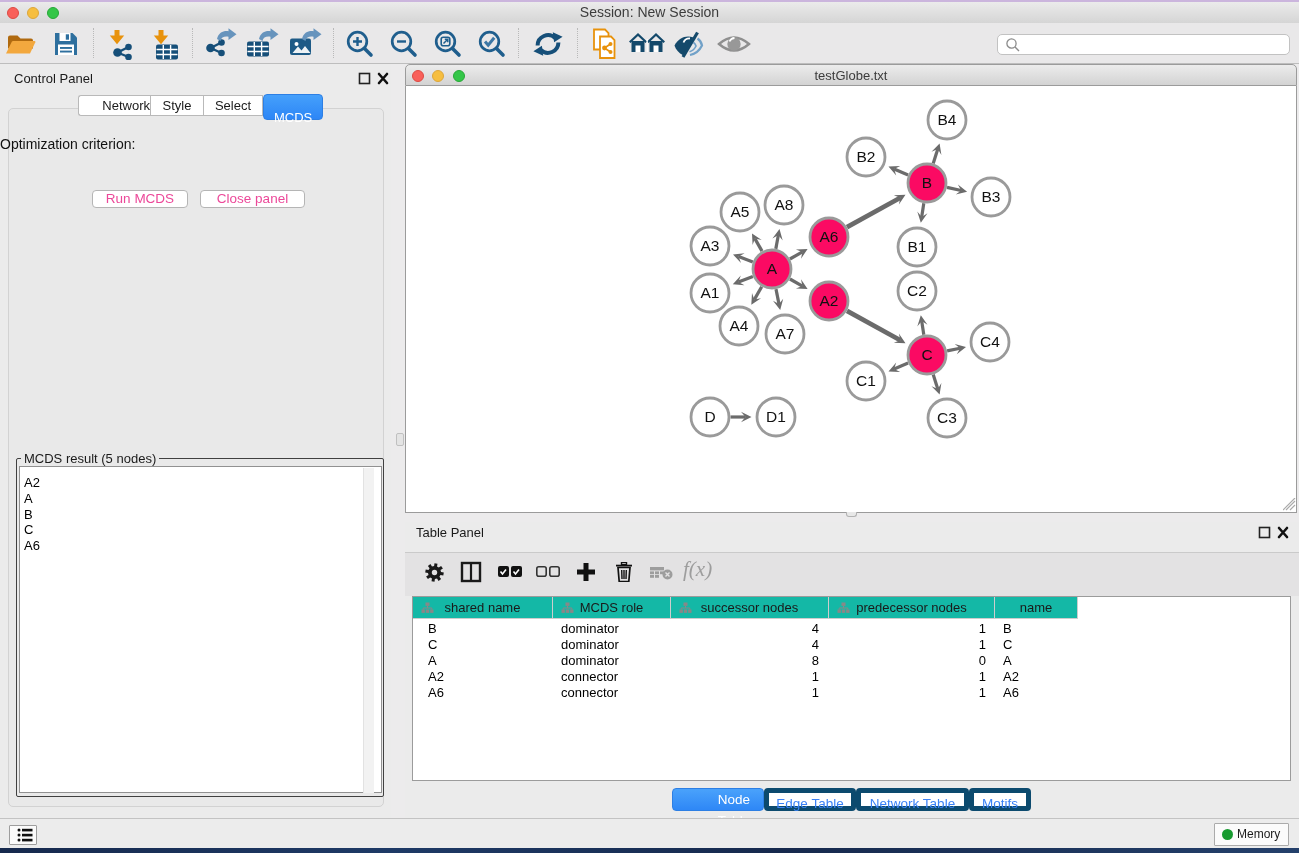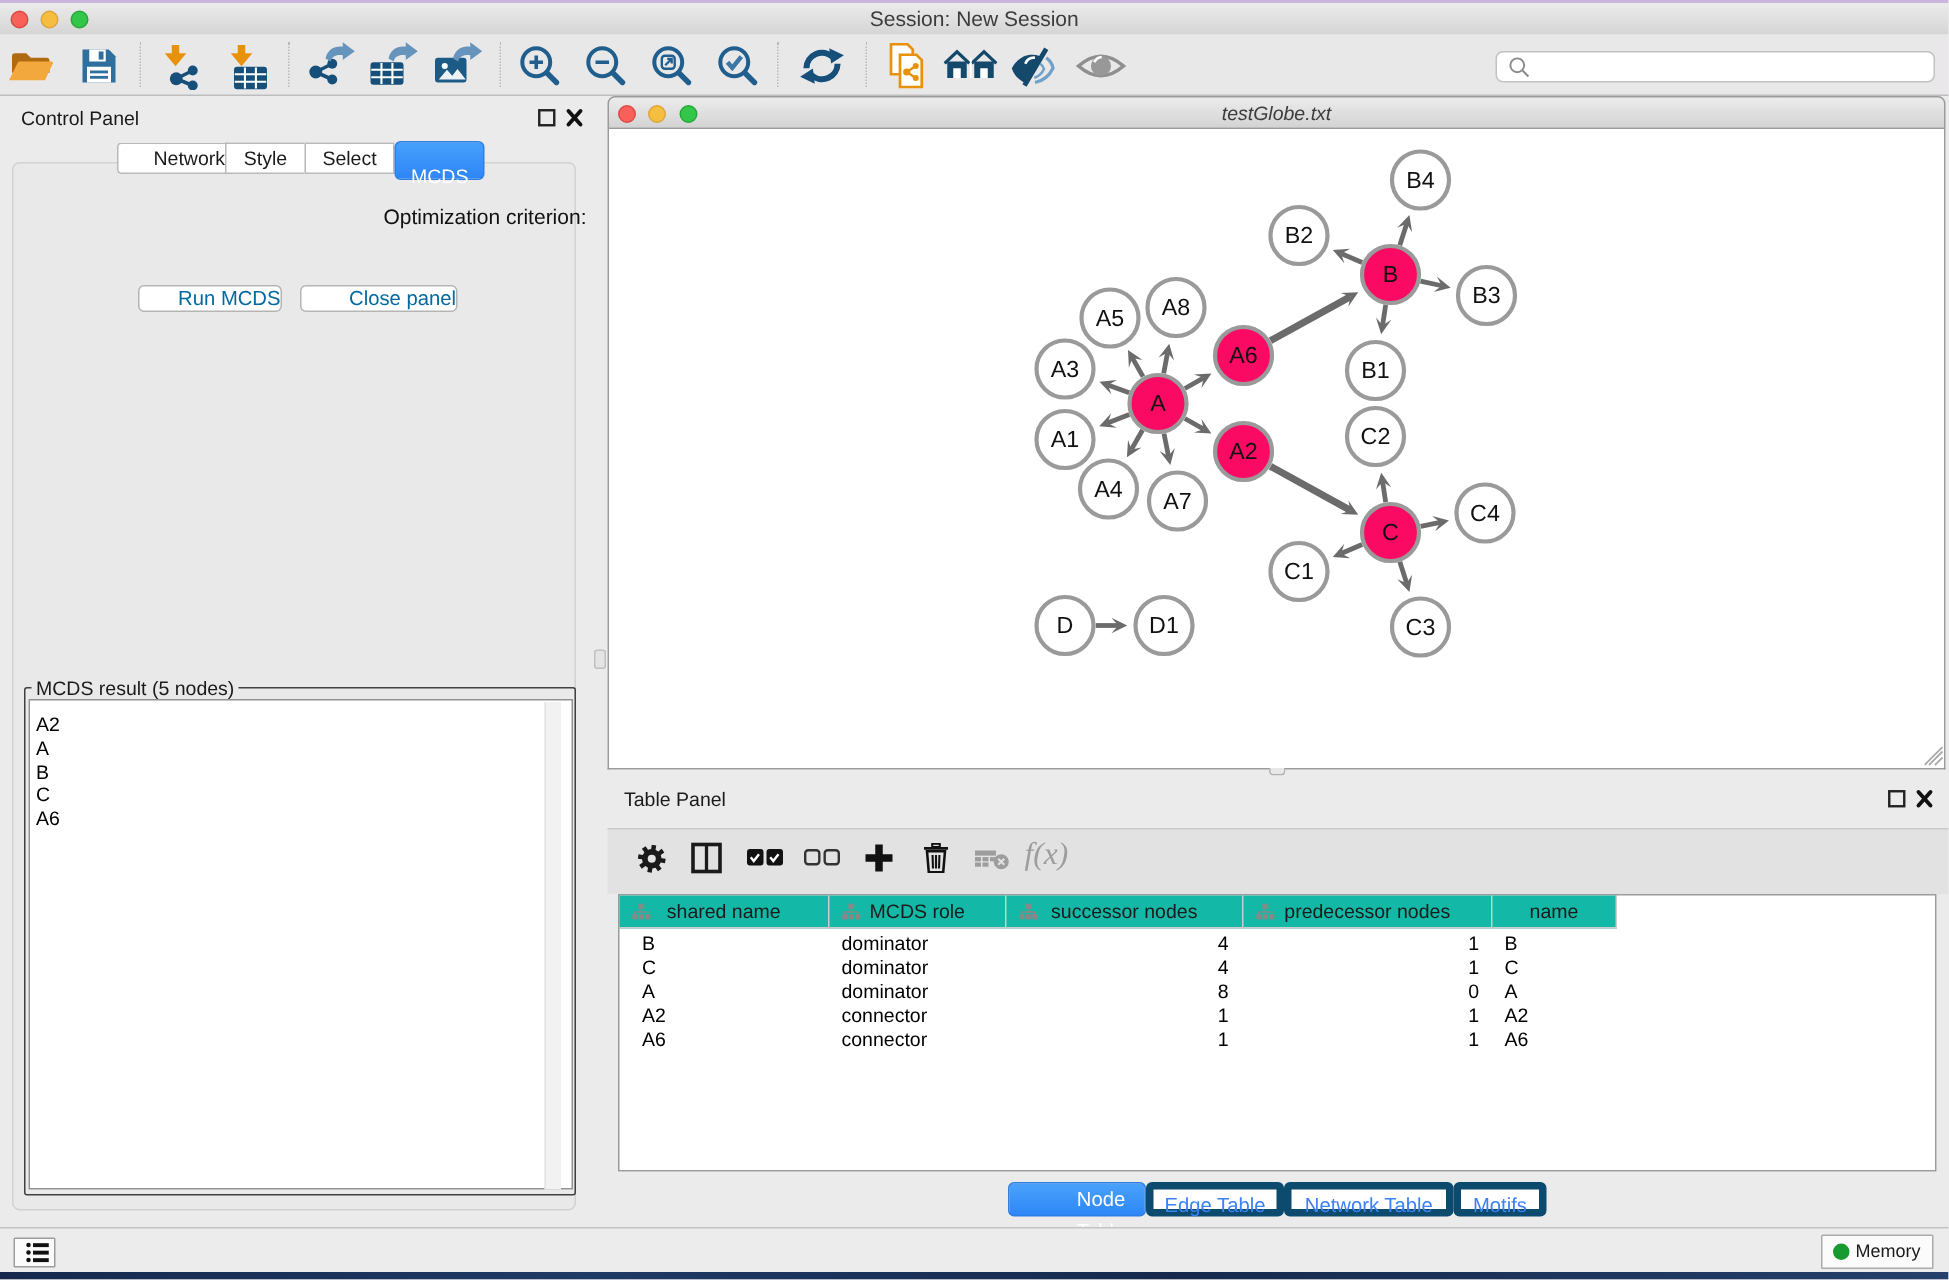--- a/index.html
+++ b/index.html
@@ -15,28 +15,28 @@
 
 .cp { left:0; top:64px; width:391px; height:754px; background:#ebebeb; }
 .cp-title { position:absolute; left:14px; top:7px; font-size:13px; color:#1a1a1a; }
 .tabrow { position:absolute; top:31px; left:78px; height:21px; display:flex; }
 .tab { background:#fff; border:1px solid #b9b9b9; border-right:none; font-size:13px; color:#1a1a1a; text-align:center; line-height:19px; }
 .tab:first-child { border-radius:3px 0 0 3px; }
 .tabsel { background:linear-gradient(#45a0fb,#2d86f6); color:#fff; border:1px solid #2d7fe4; border-radius:4px; padding:12px 10px; }
 .cp-panel { position:absolute; left:8px; top:44px; width:376px; height:699px; background:#e9e9e9; border:1px solid #d2d2d2; border-radius:5px; }
 .combo { position:absolute; left:43px; top:94px; width:310px; height:20px; background:#fff; border:1px solid #b5b5b5; border-radius:4px; font-size:14px; color:#1a1a1a; line-height:19px; padding-left:12px; }
 .combocap { position:absolute; right:-1px; top:-1px; width:18px; height:20px; background:linear-gradient(#51a8fb,#1c6ef0); border-radius:0 4px 4px 0; }
-.btn { position:absolute; top:126px; height:18px; background:#fff; border:1px solid #b5b5b5; border-radius:4px; font-size:13.5px; color:#0369a1; text-align:right; line-height:16px; }
+.btn { position:absolute; top:126px; height:18px; background:#fff; border:1px solid #b5b5b5; border-radius:4px; font-size:13.5px; color:#ec4899; text-align:center; line-height:16px; }
 .fieldset { position:absolute; left:16px; top:394px; width:368px; height:339px; border:1px solid #404040; border-radius:2px; }
 .legend { position:absolute; left:4px; top:-8px; background:#e9e9e9; padding:0 3px; font-size:13px; color:#1a1a1a; }
 .mlist { position:absolute; left:2px; top:7px; width:363px; height:327px; background:#fff; border:1px solid #919191; font-size:13px; color:#000; }
 .mtrack { position:absolute; right:7px; top:1px; width:11px; height:325px; background:#f2f2f2; border-left:1px solid #e2e2e2; }
 
 .nw { left:405px; top:64px; width:892px; height:449px; }
-.nw-title { position:absolute; left:0; top:0; width:892px; height:22px; background:linear-gradient(#ececec,#d3d3d3); border:1px solid #9b9b9b; border-radius:5px 5px 0 0;font-style:italic; }
+.nw-title { position:absolute; left:0; top:0; width:892px; height:22px; background:linear-gradient(#ececec,#d3d3d3); border:1px solid #9b9b9b; border-radius:5px 5px 0 0; }
 .nw-canvas { position:absolute; left:0; top:22px; width:892px; height:427px; background:#fff; border:1px solid #9b9b9b; border-top:none; }
 
 .tp { left:405px; top:522px; width:894px; height:296px; background:#ebebeb; }
 .tp-title { position:absolute; left:11px; top:3px; font-size:13px; color:#1a1a1a; }
 .tp-toolbar { position:absolute; left:0; top:30px; width:894px; height:44px; background:#e3e2e3; border-top:1px solid #cacaca; }
 .tbl { position:absolute; left:7px; top:74px; width:879px; height:185px; background:#fff; border:1px solid #9b9b9b; }
 .thead { position:absolute; left:0; top:0; height:22px; background:#14b8a6; border-bottom:1px solid #cdcdcd; border-right:1px solid #cdcdcd; font-size:13px; color:#1a1a1a; text-align:center; line-height:22px; }
 .trow { position:absolute; font-size:13px; color:#000; height:16px; line-height:16px; }
 .btab { position:absolute; height:23px; background:#fff; border:5px solid #0c4a6e; border-radius:4px; font-size:13.5px; color:#3b82f6; text-align:center; line-height:21px; }
 .btabsel { background:linear-gradient(#4aa2fb,#2e87f6); color:#fff; border:1px solid #2d7fe4; }
@@ -177,21 +177,21 @@
     <rect x="1.5" y="1.5" width="10" height="10" fill="none" stroke="#222" stroke-width="1.6"></rect>
     <path d="M21 2 L29 11 M29 2 L21 11" stroke="#111" stroke-width="2.6" stroke-linecap="round"></path>
   </svg>
   <div class="cp-panel"></div>
   <div class="tabrow">
     <div class="tab" style="width:72px;text-align:right;">Network</div>
     <div class="tab" style="width:53px;">Style</div>
     <div class="tab" style="width:60px;border-right:1px solid #b9b9b9">Select</div>
   </div>
   <div class="abs tabsel" style="left:263px;top:30px;height:22px;line-height:21px;font-size:13px;">MCDS</div>
-  <div class="abs" style="left:0;top:72px;width:391px;text-align:right;font-size:14px;color:#111;">Optimization criterion:</div>
+  <div class="abs" style="left:0;top:72px;width:391px;text-align:left;font-size:14px;color:#111;">Optimization criterion:</div>
   <div class="btn" style="left:92px;width:96px;">Run MCDS</div>
   <div class="btn" style="left:200px;width:105px;">Close panel</div>
   <div class="fieldset">
     <div class="legend">MCDS result (5 nodes)</div>
     <div class="mlist">
       <div style="padding:8px 0 0 4px;line-height:15.8px;">A2<br>A<br>B<br>C<br>A6</div>
       <div class="mtrack"></div>
     </div>
   </div>
 </div>

